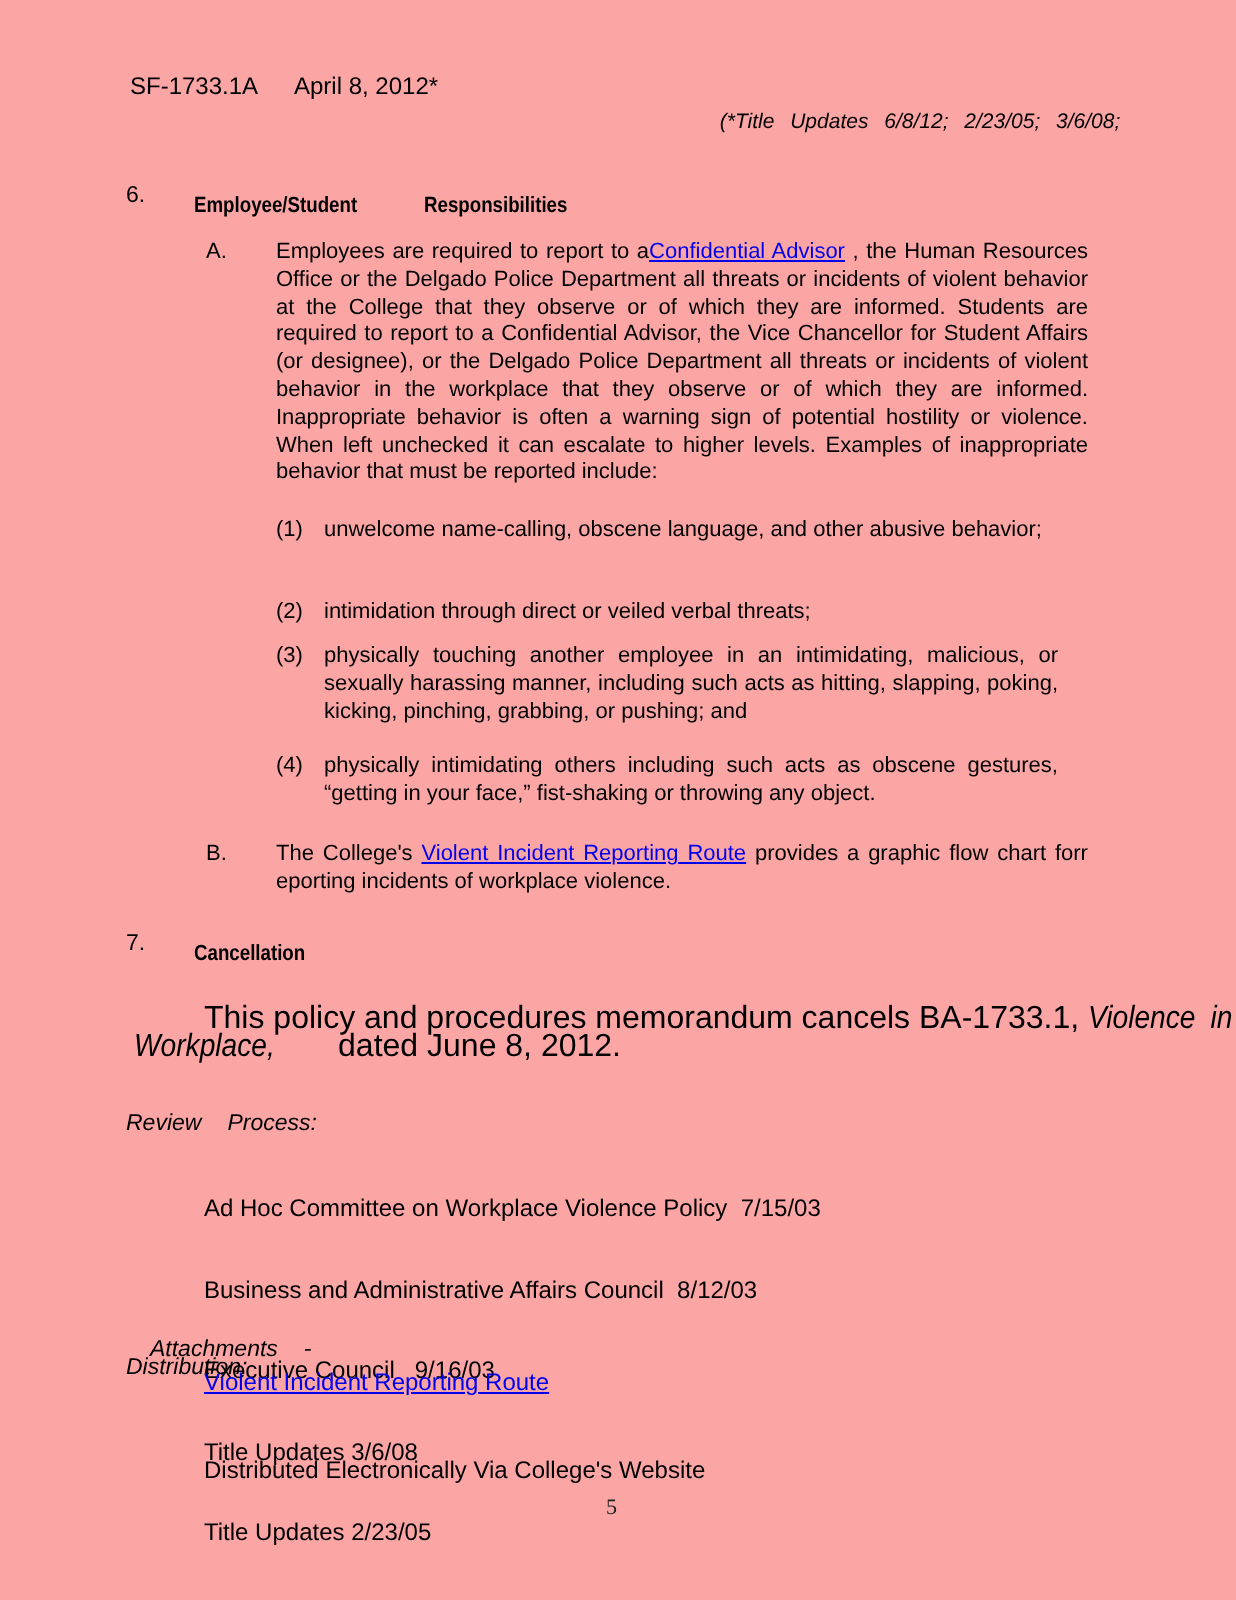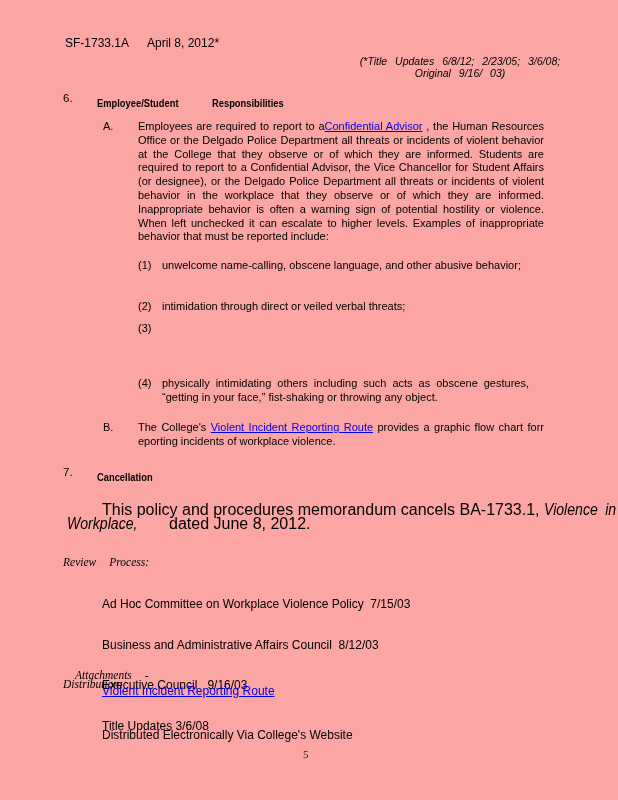--- a/index.html
+++ b/index.html
@@ -73,21 +73,20 @@
     transform: scaleX(0.88);
     transform-origin: left center;
     word-spacing: 4px;
   }
 
   
   .side-label {
     font-style: italic;
     font-size: 11.5px;
     white-space: nowrap;
-    font-family: Liberation Serif, serif;
   }
   .label-gap { display: inline-block; margin-left: 13px; }
   .review-items {
     left: 102px; top: 571px;
     font-size: 12px;
     line-height: 13.5px;
     white-space: pre-wrap;
   }
   .footer-text { font-size: 12px; }
 
@@ -101,56 +100,57 @@
 </head>
 <body>
 
 <div class="page">
 
   <span class="abs doc-number">SF-1733.1A</span>
   <span class="abs doc-date">April 8, 2012*</span>
 
   <div class="abs title-note">
     <div>(*Title Updates 6/8/12; 2/23/05; 3/6/08;</div>
-    <div>Original 9/16/ 03)</div>
   </div>
 
   <span class="abs sec-num" style="left:63px; top:92px;">6.</span>
   <span class="abs" style="left:97px; top:93px;"><span class="sec-heading">Employee/Student</span></span>
   <span class="abs" style="left:212px; top:93px;"><span class="sec-heading">Responsibilities</span></span>
 
   <span class="abs marker" style="left:103px; top:120px;">A.</span>
   <div class="abs para para-a"><span>Employees are required to report to a</span><a class="doclink">Confidential Advisor</a><span> , the Human Resources Office or the Delgado Police Department all threats or incidents of violent behavior at the College that they observe or of which they are informed. Students are required to report to a Confidential Advisor, the Vice Chancellor for Student Affairs (or designee), or the Delgado Police Department all threats or incidents of violent behavior in the workplace that they observe or of which they are informed. Inappropriate behavior is often a warning sign of potential hostility or violence. When left unchecked it can escalate to higher levels. Examples of inappropriate behavior that must be reported include:</span></div>
 
   <span class="abs marker" style="left:138px; top:259px;">(1)</span>
   <div class="abs sub-item" style="top:259px;">unwelcome name-calling, obscene language, and other abusive behavior;</div>
 
   <span class="abs marker" style="left:138px; top:300px;">(2)</span>
   <div class="abs sub-item" style="top:300px;">intimidation through direct or veiled verbal threats;</div>
 
   <span class="abs marker" style="left:138px; top:322px;">(3)</span>
+  <div class="abs sub-item" style="top:322px;">physically touching another employee in an intimidating, malicious, or sexually harassing manner, including such acts as hitting, slapping, poking, kicking, pinching, grabbing, or pushing; and</div>
 
   <span class="abs marker" style="left:138px; top:377px;">(4)</span>
   <div class="abs sub-item" style="top:377px;">physically intimidating others including such acts as obscene gestures, “getting in your face,” fist-shaking or throwing any object.</div>
 
   <span class="abs marker" style="left:103px; top:421px;">B.</span>
   <div class="abs para para-b"><span>The College's </span><a class="doclink">Violent Incident Reporting Route</a><span> provides  a graphic flow chart forr eporting incidents of workplace violence.</span></div>
 
   <span class="abs sec-num" style="left:63px; top:466px;">7.</span>
   <span class="abs" style="left:97px; top:467px;"><span class="sec-heading">Cancellation</span></span>
 
   <div class="abs canc-line" style="left:102px; top:503px;"><span>This policy and procedures memorandum cancels BA-1733.1,</span> <span class="ital-cond">Violence in the</span></div>
   <div class="abs canc-line" style="left:67px; top:517px;"><span class="ital-cond">Workplace,</span><span style="margin-left:22px;">dated June 8, 2012.</span></div>
 
   <div class="abs side-label" style="left:63px; top:556px;"><span>Review</span><span class="label-gap">Process:</span></div>
   <div class="abs review-items">
     <div>Ad Hoc Committee on Workplace Violence Policy  7/15/03</div>
     <div>Business and Administrative Affairs Council  8/12/03</div>
     <div>Executive Council   9/16/03</div>
     <div>Title Updates 3/6/08</div>
+    <div>Title Updates 2/23/05</div>
     
   </div>
 
   <div class="abs side-label" style="left:63px; top:669px;margin-left:12px;"><span>Attachments</span><span class="label-gap">-</span></div>
   <a class="abs doclink footer-text" style="left:102px; top:684px;">Violent Incident Reporting Route</a>
 
   <div class="abs side-label" style="left:63px; top:678px;">Distribution:</div>
   <div class="abs footer-text" style="left:102px; top:728px;">Distributed Electronically Via College's Website</div>
 
   <div class="abs page-number">5</div>

